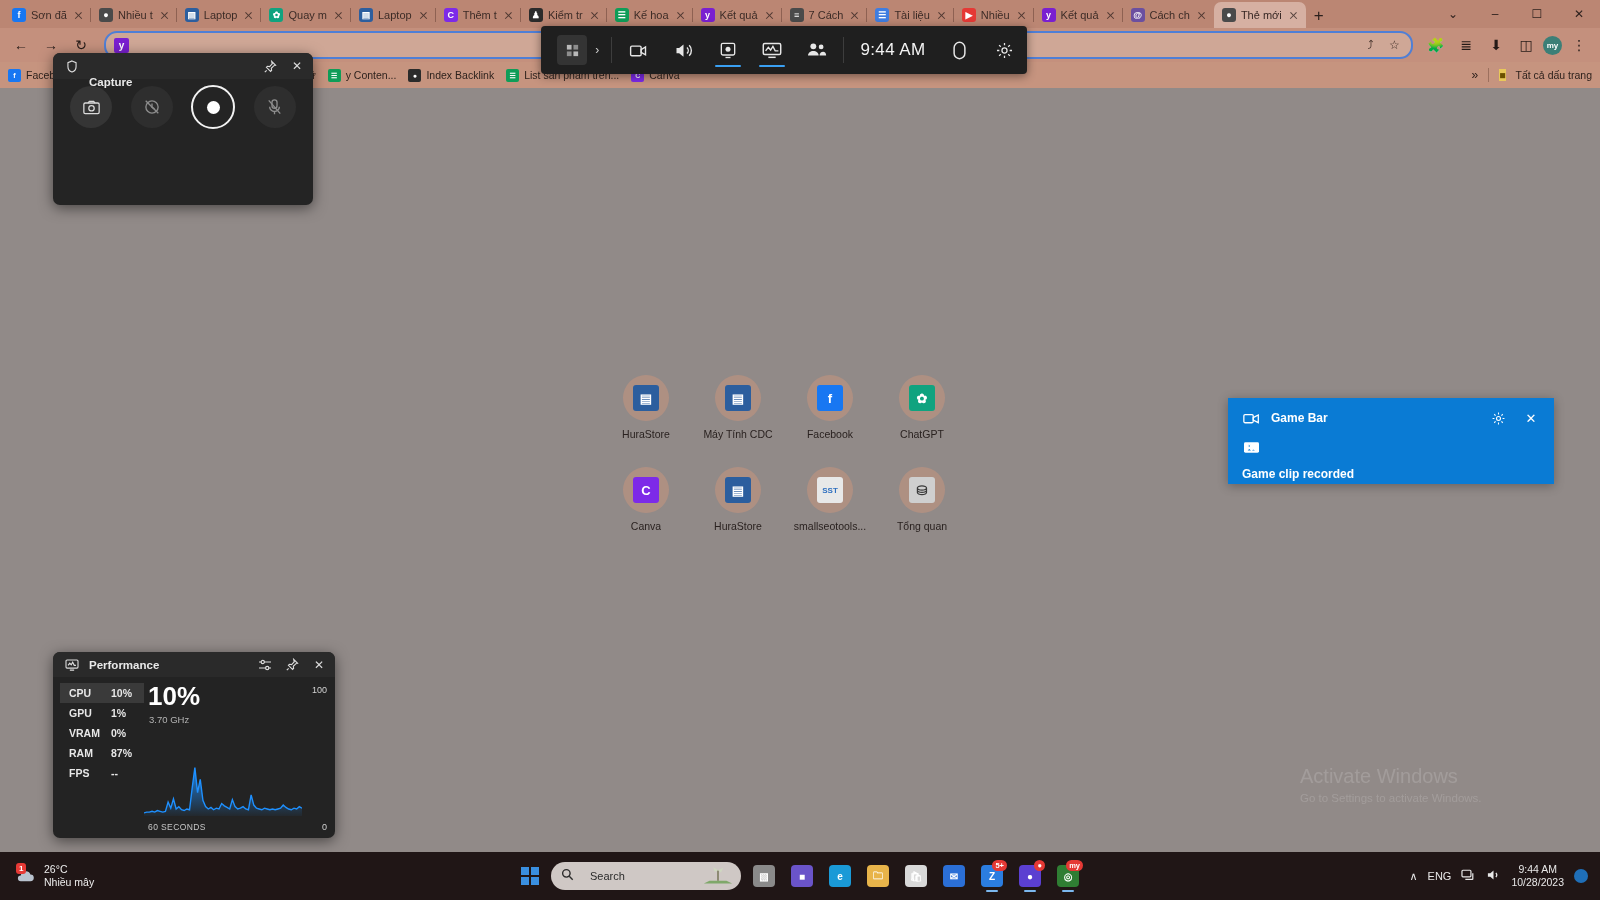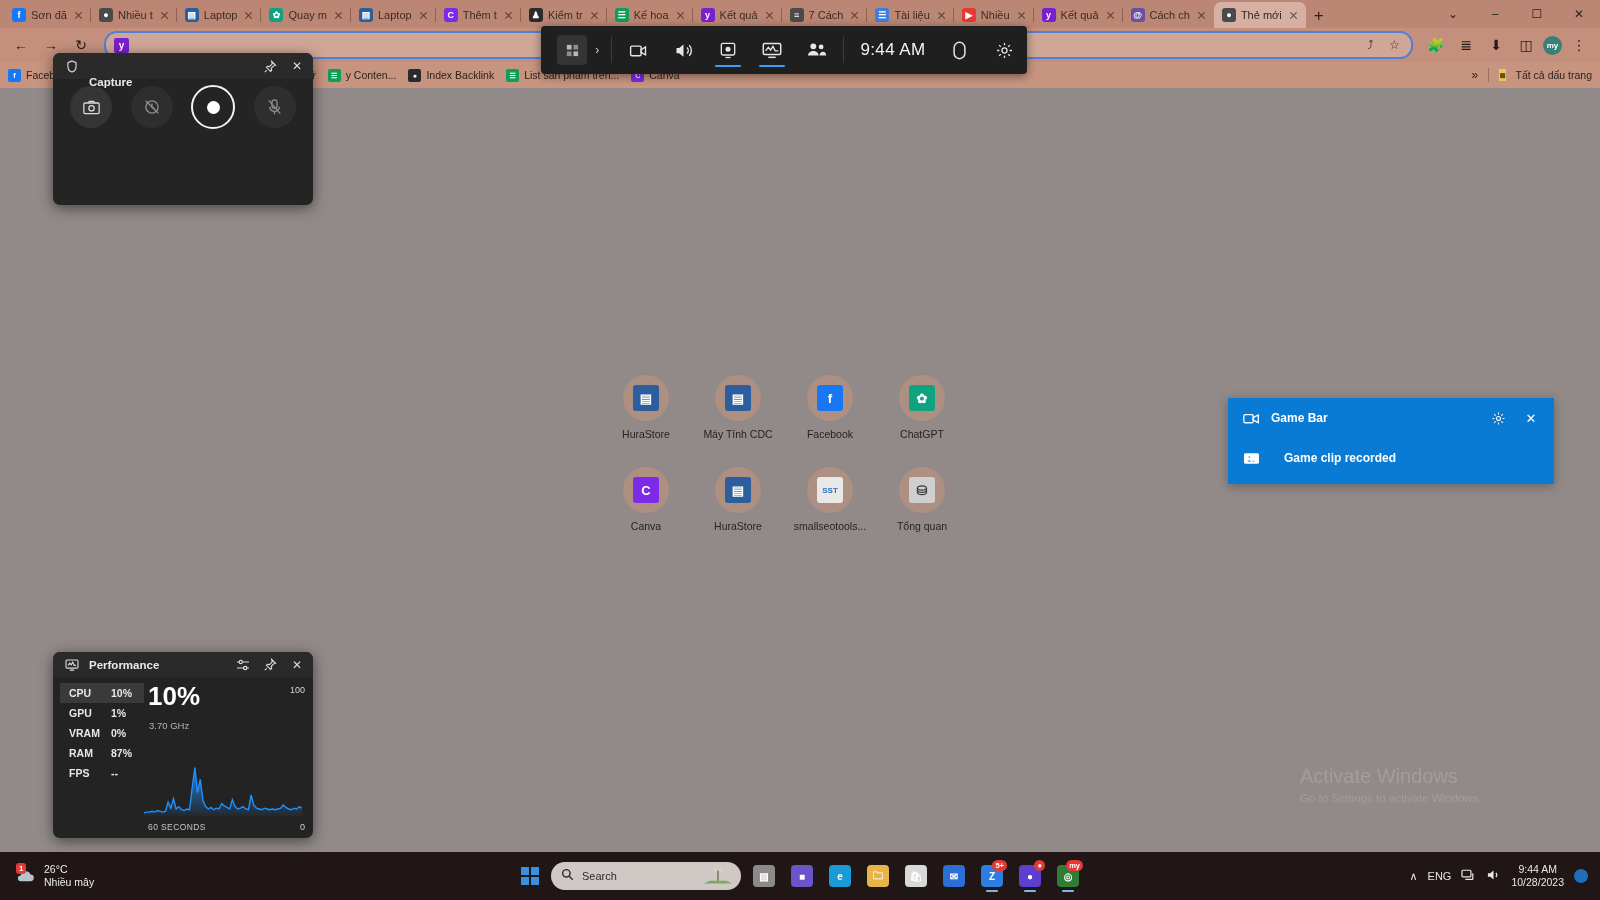--- a/index.html
+++ b/index.html
@@ -245,21 +245,21 @@
     border-top: 1px solid #383838;
     height: 28px; display: flex; align-items: center; gap: 8px;
     padding: 0 14px;
   }
   .cap-foot .fico { width: 15px; height: 13px; position: relative; }
   .cap-foot .flabel { font-size: 11px; font-weight: bold; color: #eee; }
 
   
   .perf {
     position: absolute; left: 53px; top: 652px;
-    width: 260px; height: 186px;
+    width: 282px; height: 186px;
     background: #232323;
     border-radius: 7px;
     box-shadow: 0 3px 14px rgba(0,0,0,.5);
     color: #e8e8e8;
     overflow: hidden;
   }
   .perf-head {
     height: 25px; display: flex; align-items: center;
     padding: 0 6px 0 9px; gap: 7px;
     background: #2a2a2a;
@@ -274,21 +274,21 @@
   .perf-list { width: 84px; padding-top: 6px; margin-left: 7px; }
   .perf-row {
     height: 20px; display: flex; align-items: center;
     font-size: 10.5px; font-weight: bold; color: #e7e7e7;
     padding-left: 9px; gap: 8px;
   }
   .perf-row.sel { background: #3a3a3a; }
   .perf-row .pk { min-width: 34px; }
   .perf-main { flex: 1; position: relative; padding-top: 6px; }
   .perf-big { font-size: 26px; font-weight: bold; color: #fff; line-height: 1; padding-left: 4px; }
-  .perf-sub { font-size: 9.5px; color: #b4b4b4; padding-left: 5px; margin-top: 11px; }
+  .perf-sub { font-size: 9.5px; color: #b4b4b4; padding-left: 5px; margin-top: 5px; }
   .perf-max {
     position: absolute; right: 8px; top: 8px;
     font-size: 9px; color: #d2d2d2;
   }
   .perf-min {
     position: absolute; right: 8px; bottom: 6px;
     font-size: 9px; color: #d2d2d2;
   }
   .perf-secs {
     position: absolute; left: 4px; bottom: 6px;
@@ -305,22 +305,22 @@
     width: 326px; height: 86px;
     background: #0a7bd4;
     box-shadow: 0 2px 10px rgba(0,0,0,.3);
     color: #fff;
   }
   .gbn-row1 {
     height: 40px; display: flex; align-items: center;
     padding: 0 12px 0 14px; gap: 11px;
   }
   .gbn-row2 {
-    height: 40px; display: flex; align-items: center;
-    padding: 0 12px 0 14px; gap: 24px;
+    height: 40px; display: flex; 
+    padding: 0 12px 0 14px; gap: 11px; flex-direction: column;
   }
   .gbn-title { font-size: 12px; font-weight: bold; flex: 1; }
   .gbn-msg { font-size: 12px; font-weight: bold; flex: 1; }
   .gbn-ico {
     width: 18px; height: 18px; flex: none;
     display: flex; align-items: center; justify-content: center;
     font-size: 13px; color: #fff;
   }
   .gbn-act {
     width: 22px; height: 22px;
@@ -401,21 +401,21 @@
     display: grid; grid-template-columns: 1fr 1fr; grid-template-rows: 1fr 1fr;
     gap: 2px; padding: 6px; box-sizing: border-box;
   }
   .winlogo i { background: #3a8fe0; display: block; }
   .searchbox {
     width: 174px; height: 28px;
     border-radius: 15px;
     background: #cfc8c5;
     display: flex; align-items: center;
     padding: 0 6px 0 10px;
-    gap: 8px;
+    gap: 16px;
     position: relative; overflow: hidden;
   }
   .searchbox .sico { font-size: 12px; color: #2b2b2b; }
   .searchbox .stext { font-size: 11px; color: #2b2b2b; flex: 1; }
   .searchbox .swind {
     width: 34px; height: 24px; flex: none;
     display: flex; align-items: center; justify-content: center;
     font-size: 14px;
   }
   .tb-apps { display: flex; align-items: center; gap: 4px; }

